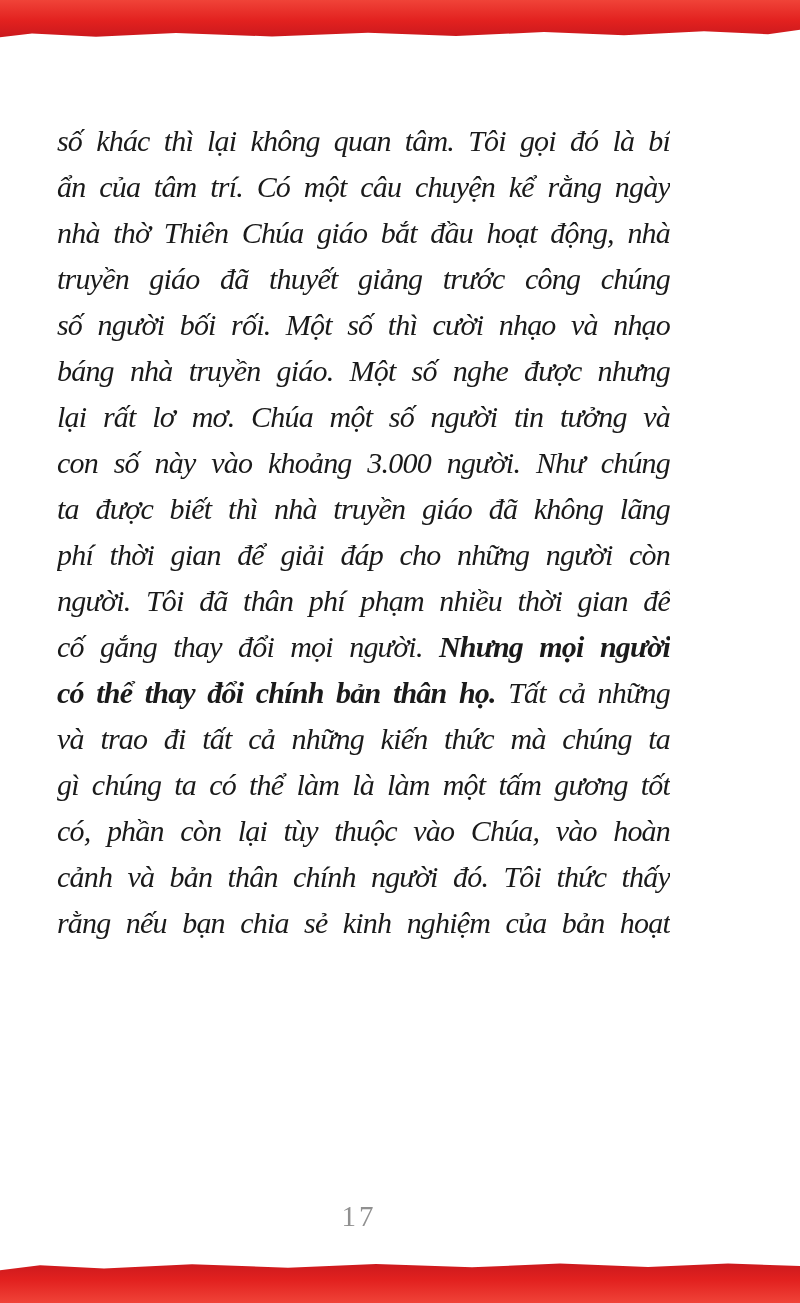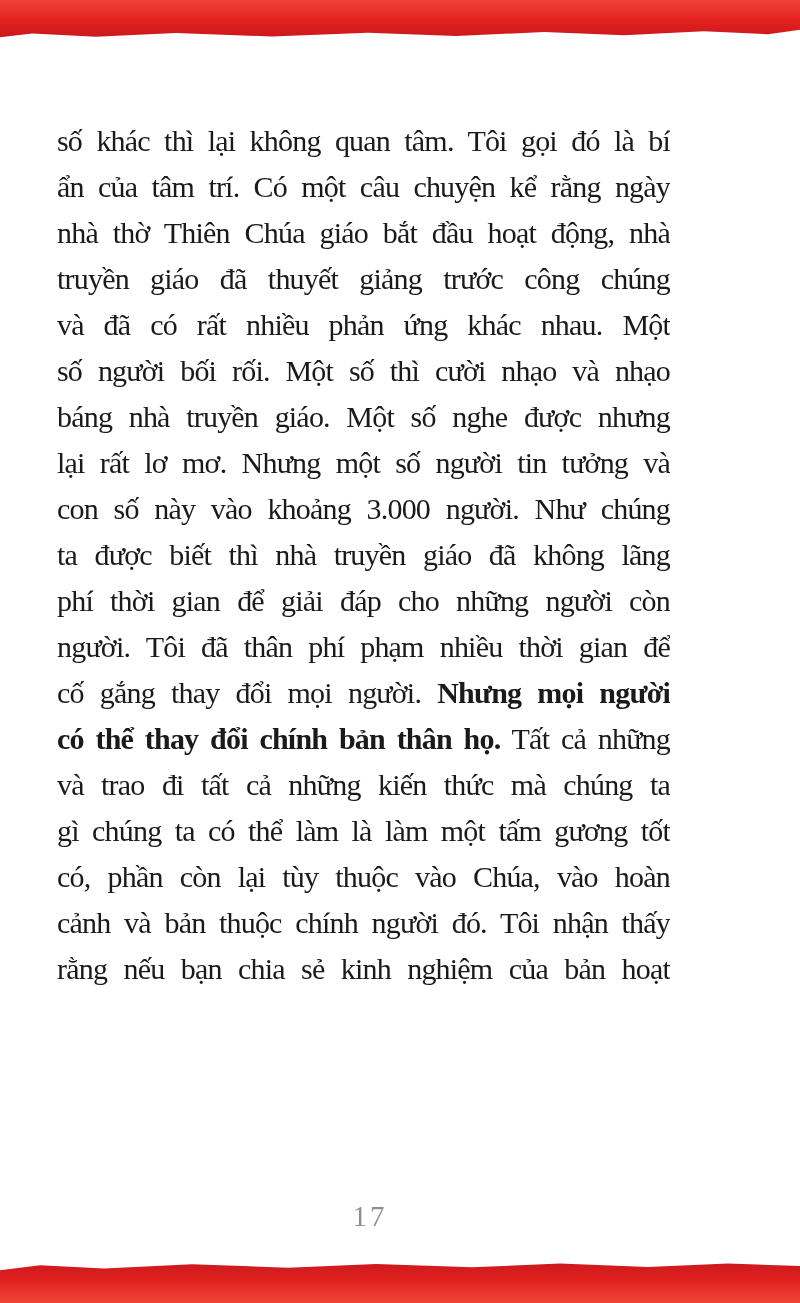--- a/index.html
+++ b/index.html
@@ -35,68 +35,68 @@
     bottom: 0;
     height: 42px;
     background: linear-gradient(0deg, var(--edge-red-light, #f04338) 0%, var(--edge-red, #e2211f) 55%, var(--edge-red-dark, #c9181d) 100%);
     clip-path: polygon(0 22%, 5% 10%, 13% 18%, 24% 8%, 36% 16%, 47% 7%, 59% 15%, 70% 6%, 81% 14%, 91% 6%, 100% 12%, 100% 100%, 0 100%);
   }
   .text-block {
     position: absolute;
     left: 57px;
     top: 118px;
     width: 613px;
+    font-style: italic;
   }
   .line {
     font-size: 30px;
     line-height: 46px;
     height: 46px;
     letter-spacing: -0.8px;
     color: var(--text-color, #1a1a1a);
     text-align: justify;
     text-align-last: justify;
     overflow: hidden;
   }
   .seg { font-weight: normal; }
   .seg.bold { font-weight: bold; }
   .page-number {
     position: absolute;
-    left: 340px;
+    left: 329px;
     top: 1200px;
     width: 60px;
     text-align: center;
     font-size: 29px;
     letter-spacing: 3px;
     color: var(--pagenum-color, #909090);
   }
 </style>
 </head>
 <body style="--edge-red: #e2211f; --edge-red-light: #f04338; --edge-red-dark: #c9181d; --text-color: #1a1a1a; --pagenum-color: #909090; background: rgb(255, 255, 255);">
 
 <div class="page">
   <div class="red-bar top"></div>
 
   <div class="text-block" id="text-block">
       <div class="line"><span class="seg">số khác thì lại không quan tâm. Tôi gọi đó là bí</span></div>
       <div class="line"><span class="seg">ẩn của tâm trí. Có một câu chuyện kể rằng ngày</span></div>
       <div class="line"><span class="seg">nhà thờ Thiên Chúa giáo bắt đầu hoạt động, nhà</span></div>
       <div class="line"><span class="seg">truyền giáo đã thuyết giảng trước công chúng</span></div>
-      <div class="line"><span class="seg">và đã có rất nhiều phản ứng khác nhau. Một</span></div>
       <div class="line"><span class="seg">số người bối rối. Một số thì cười nhạo và nhạo</span></div>
       <div class="line"><span class="seg">báng nhà truyền giáo. Một số nghe được nhưng</span></div>
-      <div class="line"><span class="seg">lại rất lơ mơ. Nhưng một số người tin tưởng và</span></div>
+      <div class="line"><span class="seg">lại rất lơ mơ. Chúa một số người tin tưởng và</span></div>
       <div class="line"><span class="seg">con số này vào khoảng 3.000 người. Như chúng</span></div>
       <div class="line"><span class="seg">ta được biết thì nhà truyền giáo đã không lãng</span></div>
       <div class="line"><span class="seg">phí thời gian để giải đáp cho những người còn</span></div>
       <div class="line"><span class="seg">người. Tôi đã thân phí phạm nhiều thời gian để</span></div>
       <div class="line"><span class="seg">cố gắng thay đổi mọi người. </span><span class="seg bold">Nhưng mọi người</span></div>
       <div class="line"><span class="seg bold">có thể thay đổi chính bản thân họ.</span><span class="seg"> Tất cả những</span></div>
       <div class="line"><span class="seg">và trao đi tất cả những kiến thức mà chúng ta</span></div>
       <div class="line"><span class="seg">gì chúng ta có thể làm là làm một tấm gương tốt</span></div>
       <div class="line"><span class="seg">có, phần còn lại tùy thuộc vào Chúa, vào hoàn</span></div>
-      <div class="line"><span class="seg">cảnh và bản thuộc chính người đó. Tôi nhận thấy</span></div>
+      <div class="line"><span class="seg">cảnh và bản thân chính người đó. Tôi thức thấy</span></div>
       <div class="line"><span class="seg">rằng nếu bạn chia sẻ kinh nghiệm của bản hoạt</span></div>
     </div>
 
   <div class="page-number">17</div>
 
   <div class="red-bar bottom"></div>
 </div>
 
 </body></html>

